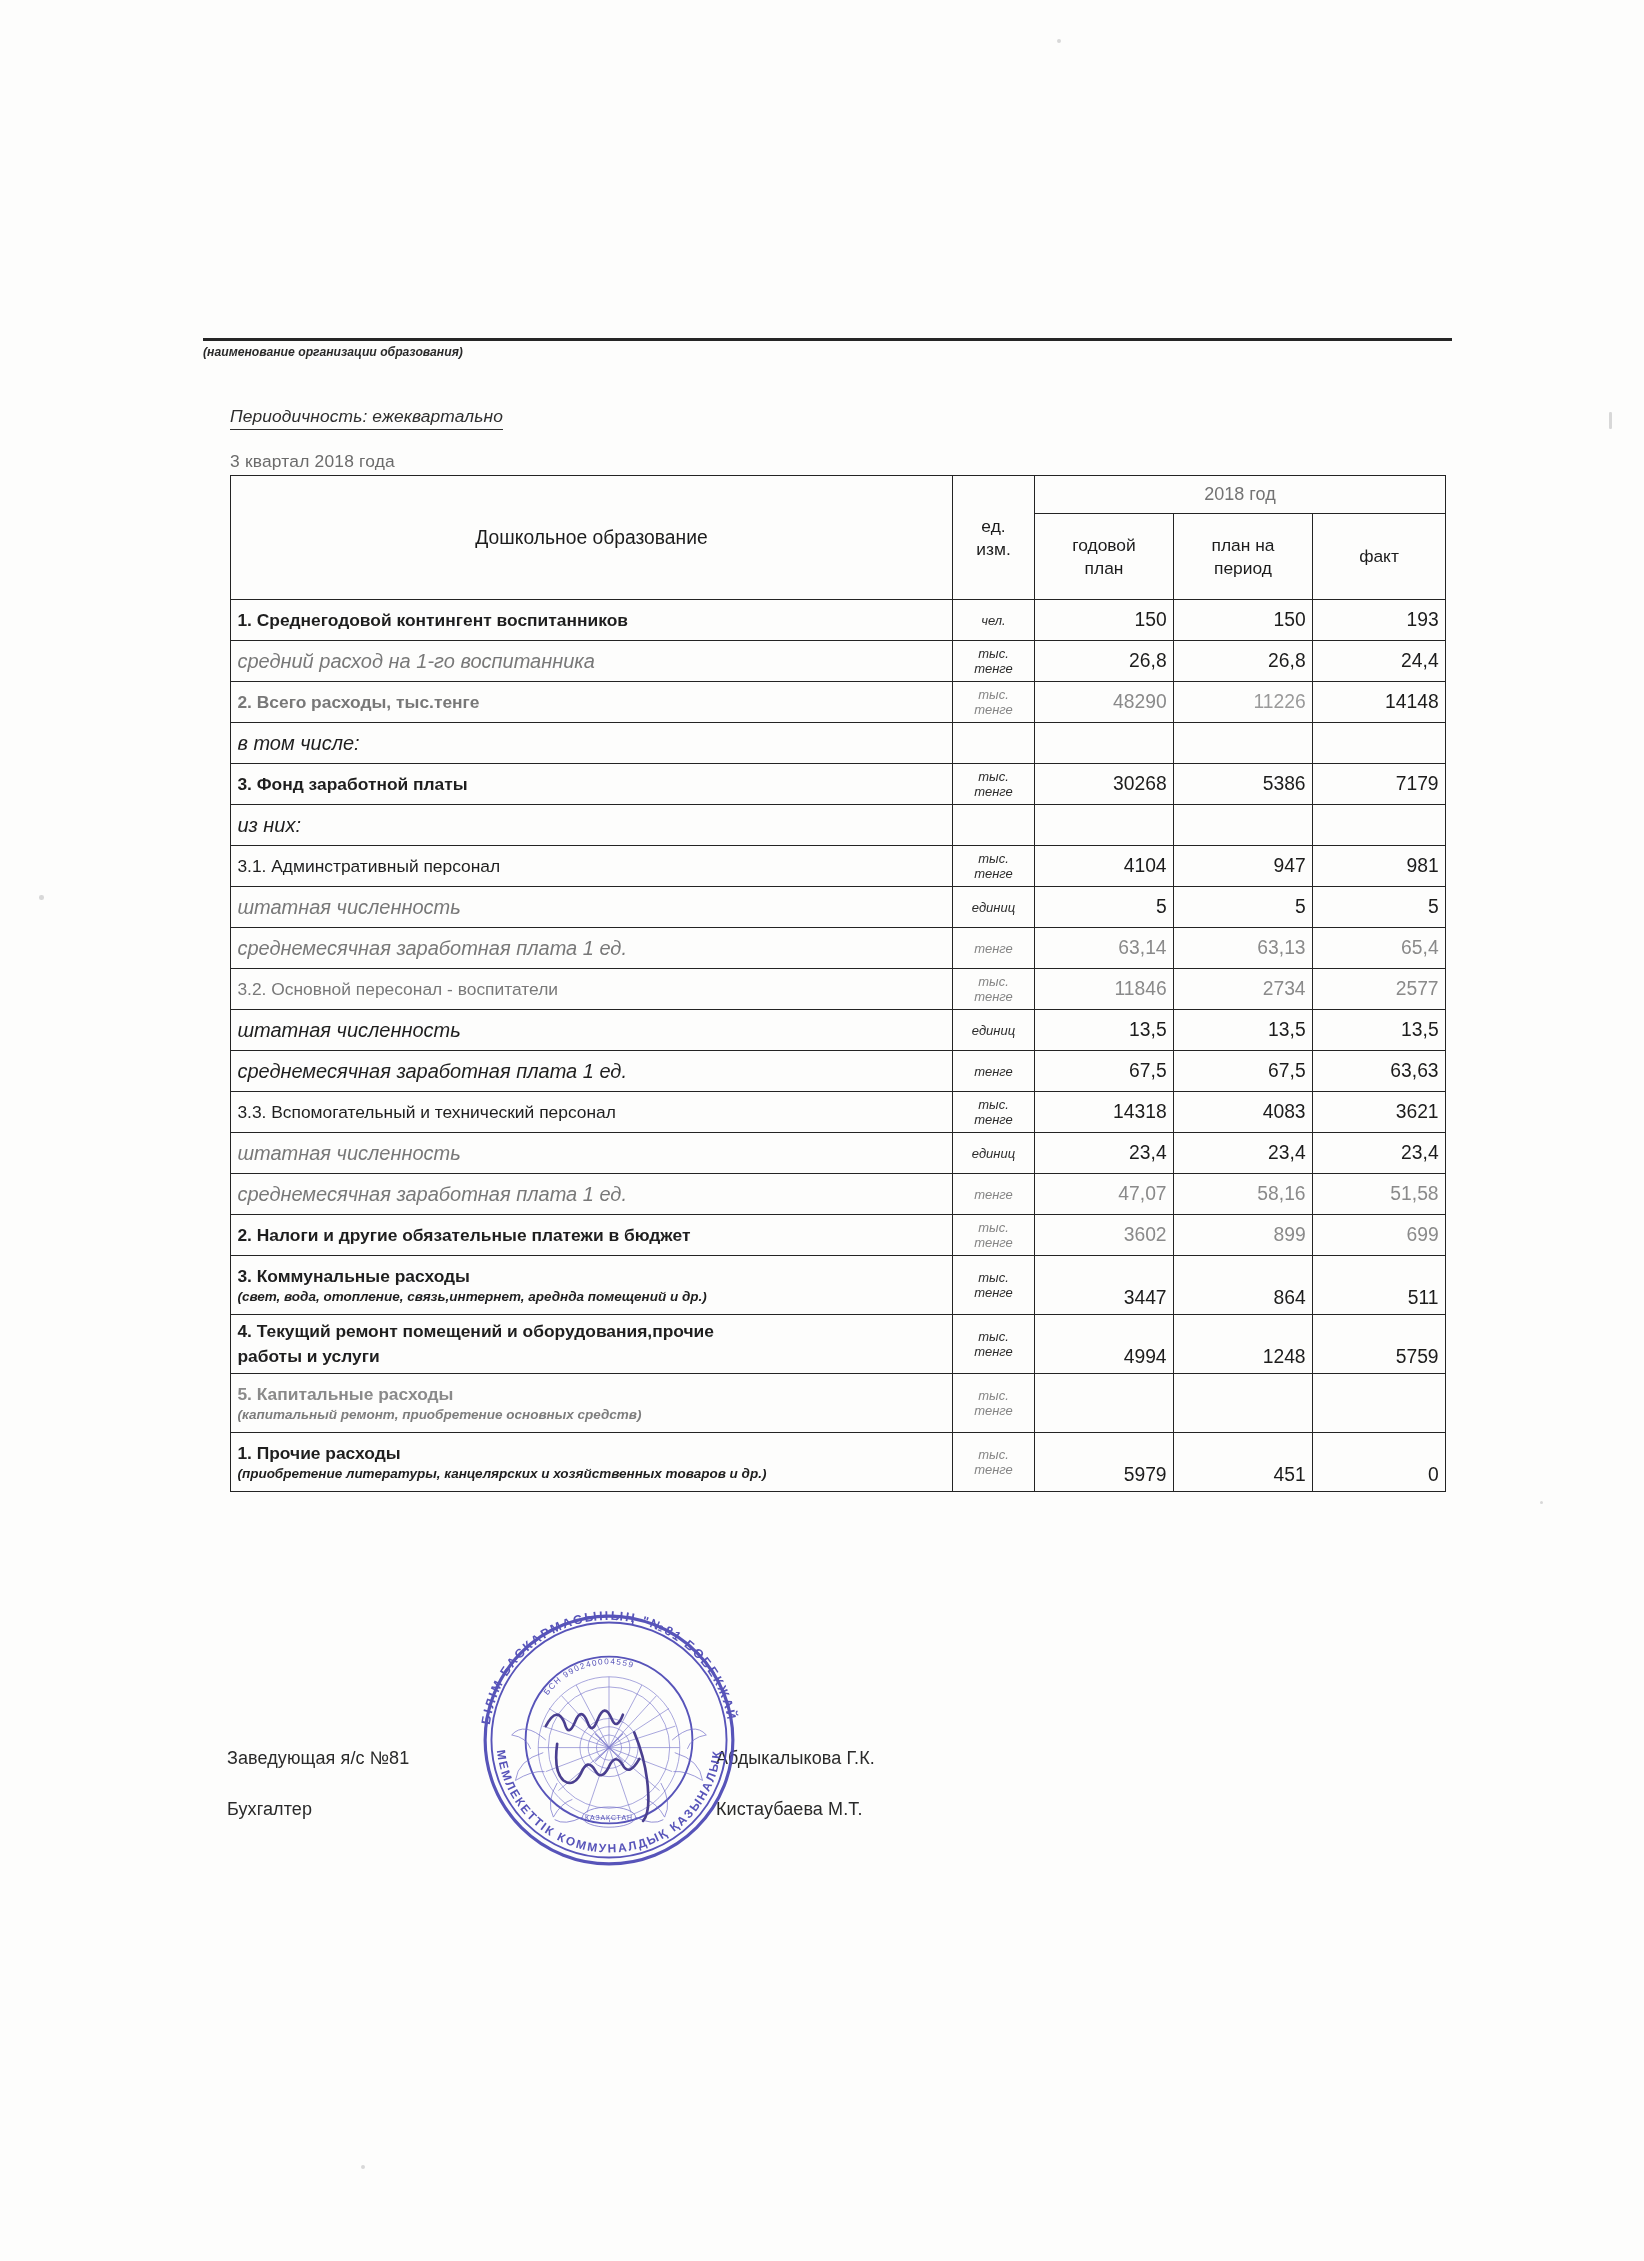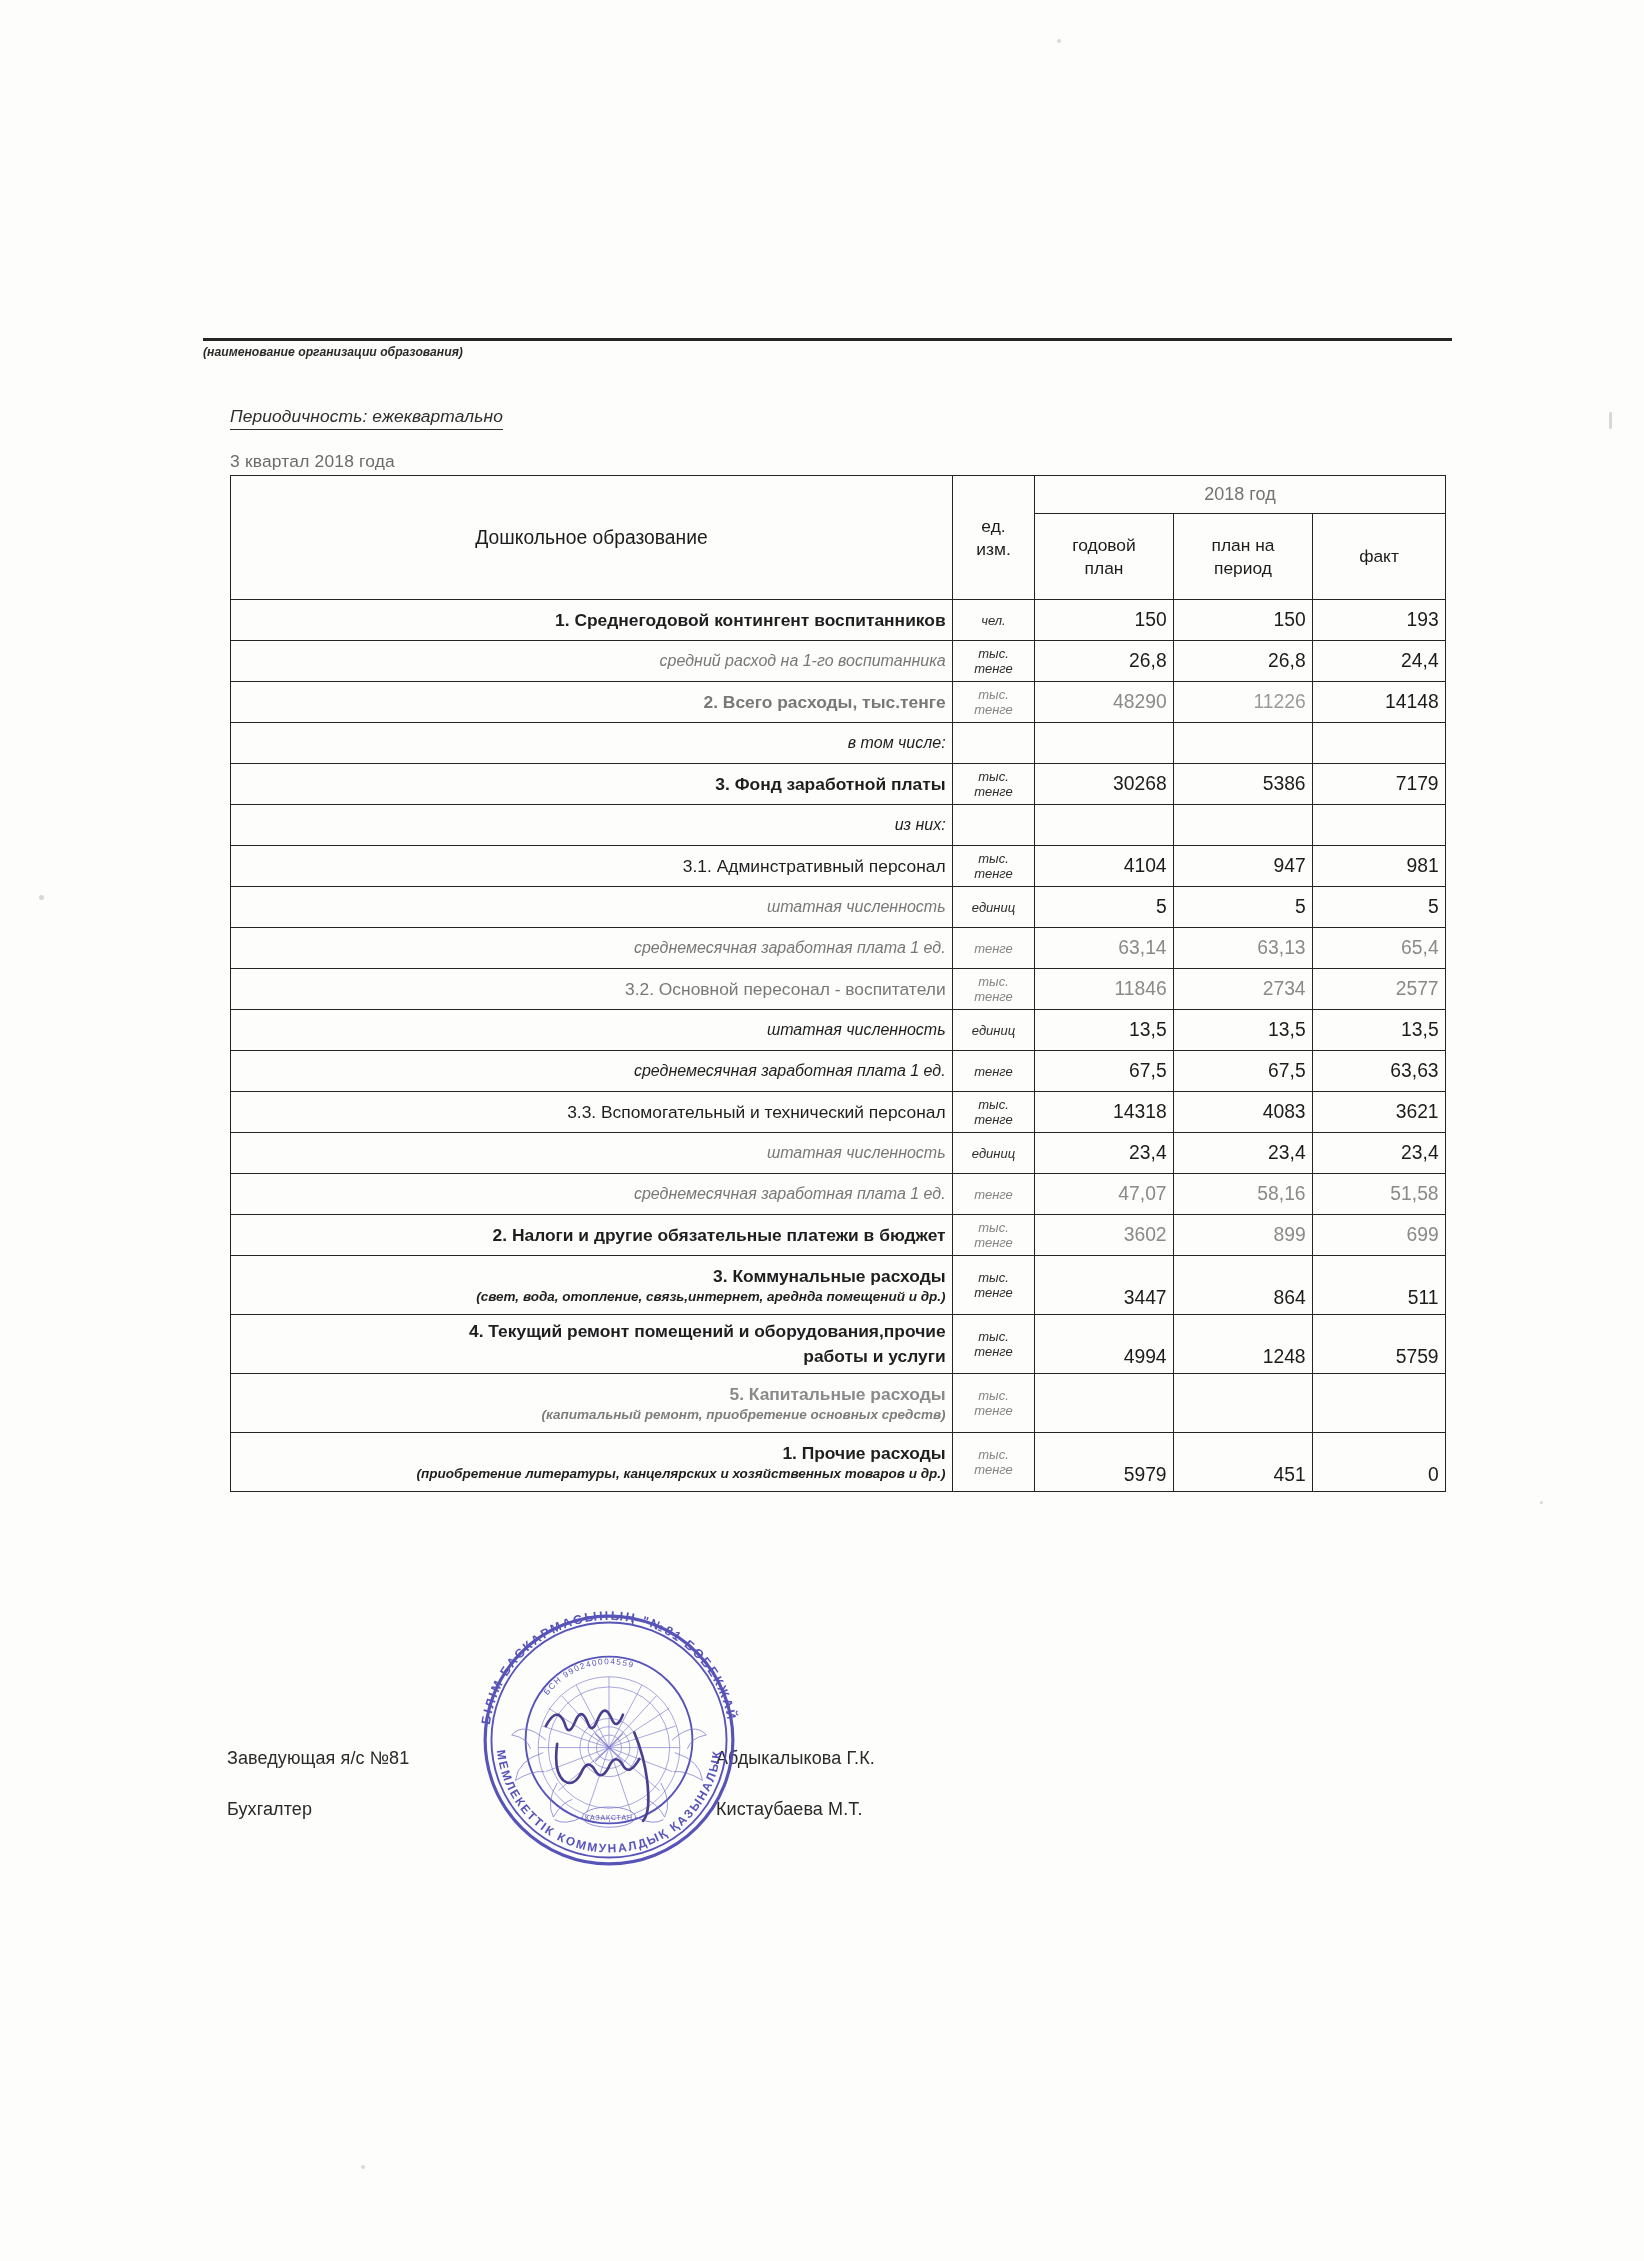--- a/index.html
+++ b/index.html
@@ -148,25 +148,25 @@
   }
 
   tr.r {
     height: 41px;
   }
   tr.r.tall   { height: 59px; }
 
   td.name {
     font-size: 17.4px;
     color: #1e1e1e;
-    text-align: right;
+    text-align: left;
     padding-left: 9px;
   }
   td.name.bold { font-weight: 700; }
-  td.name.ital { font-style: italic; font-size: 16px; }
+  td.name.ital { font-style: italic; font-size: 20px; }
   td.name.ital.bold { font-weight: 400; margin-left: 32px; }
   td.name.faded { color: #787878; }
 
   .sub-note {
     display: block;
     font-size: 13.5px;
     font-style: italic;
     font-weight: 700;
     color: #1e1e1e;
     margin-top: 1.3px;

